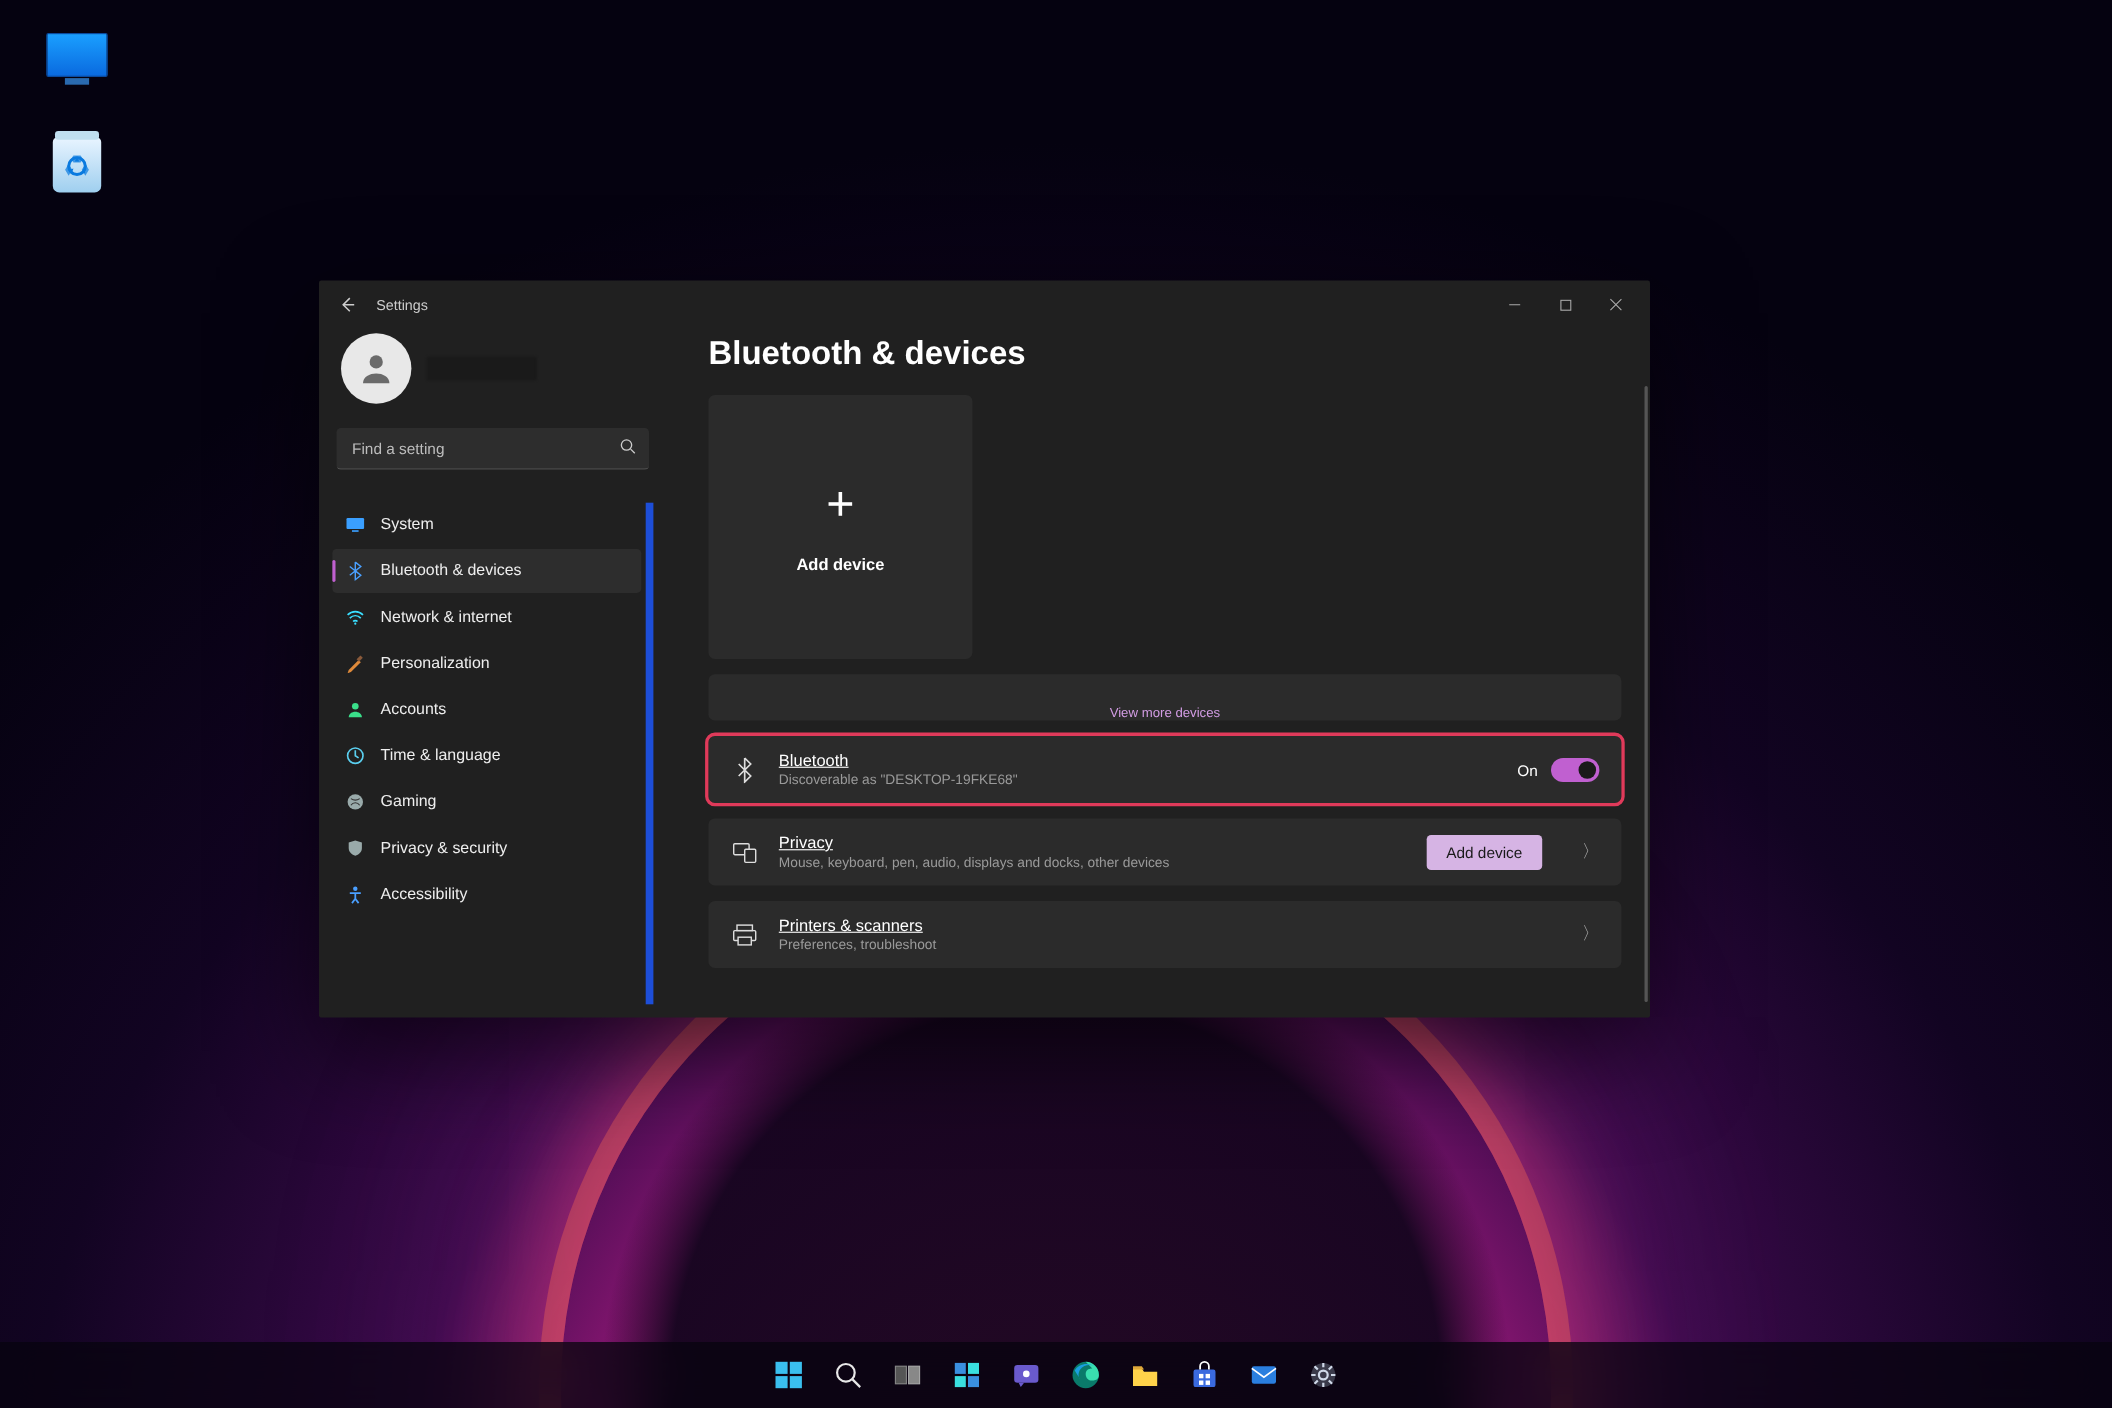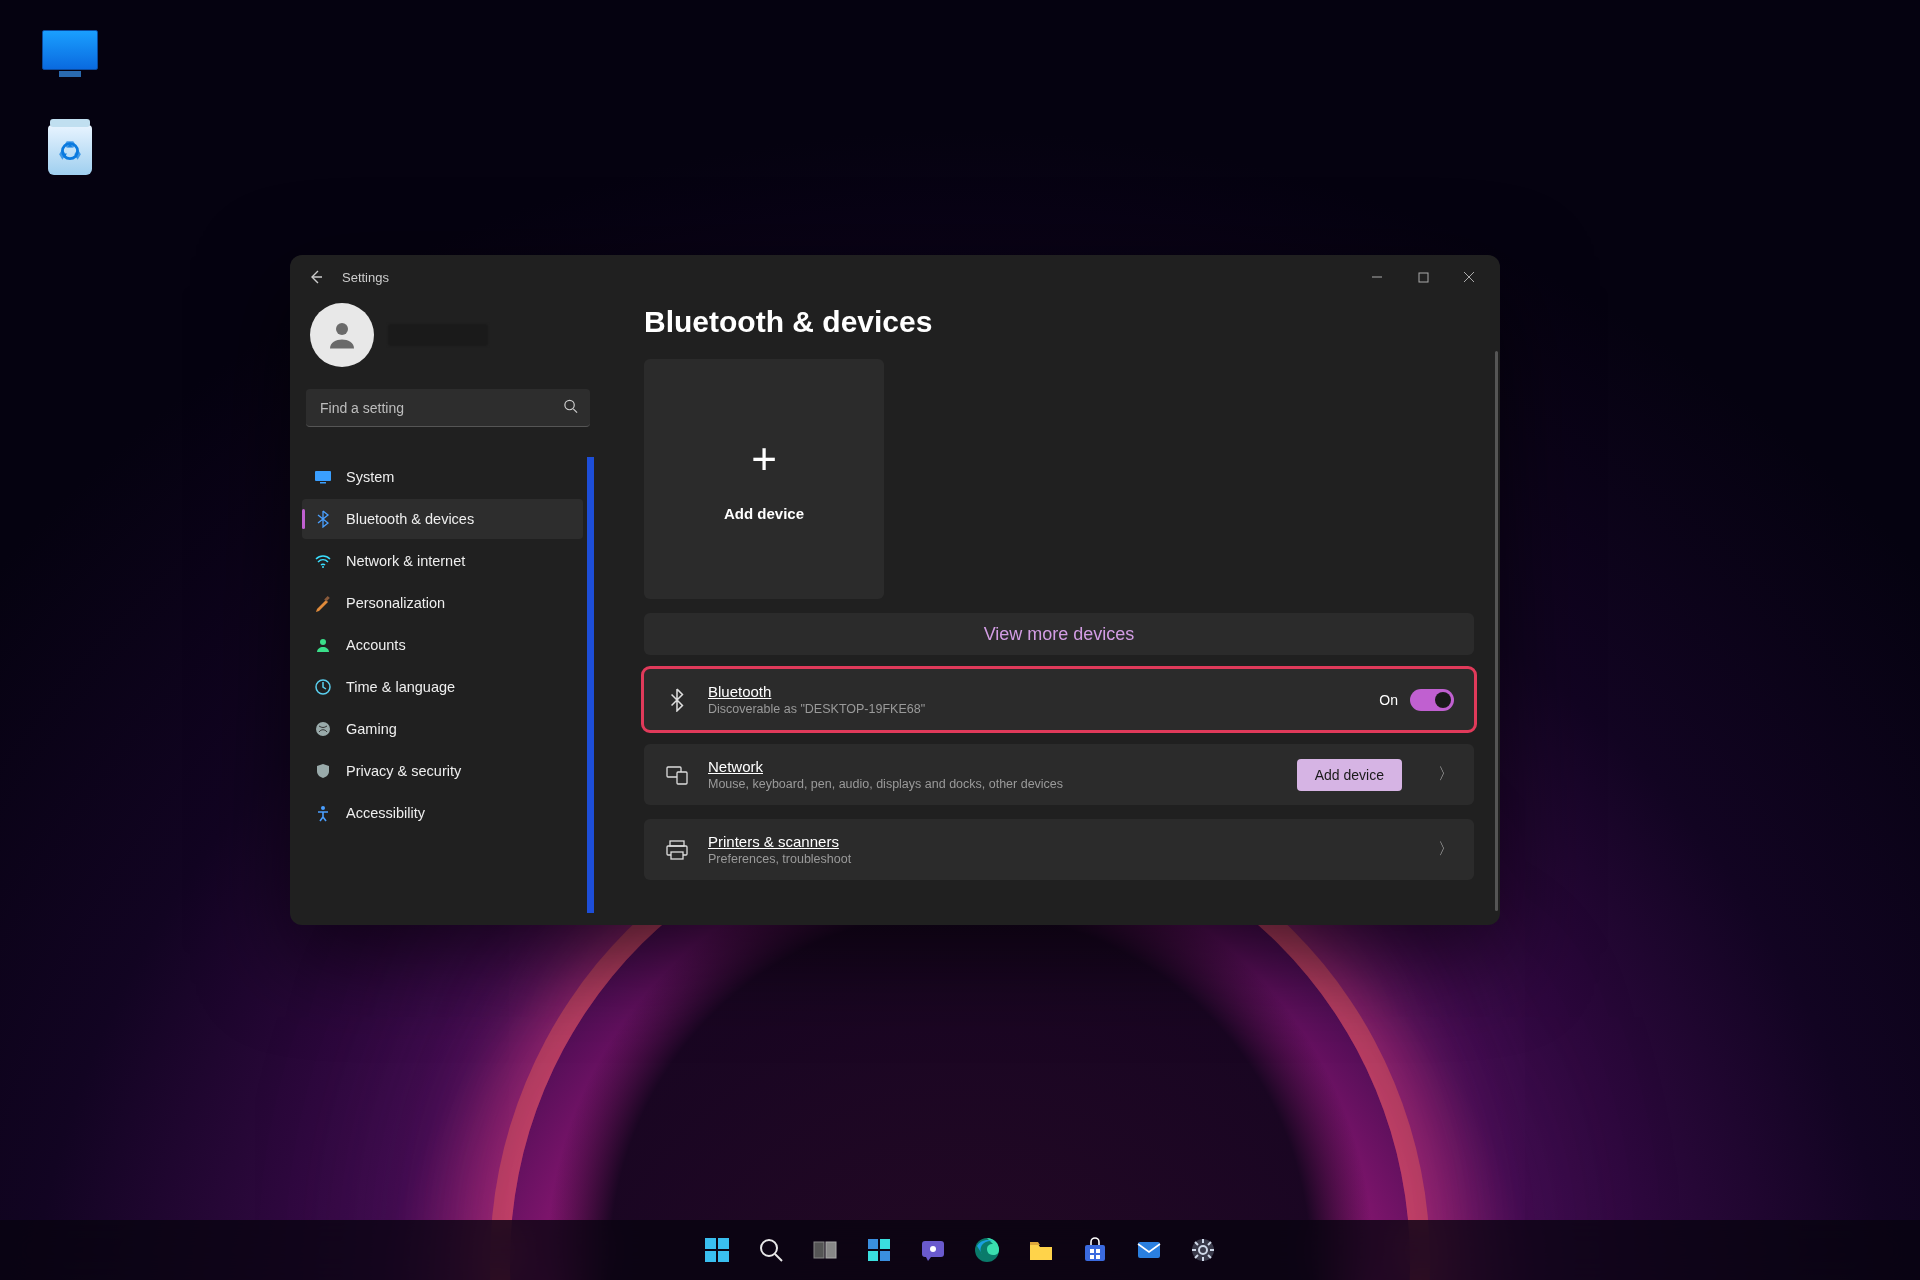--- a/index.html
+++ b/index.html
@@ -27,21 +27,21 @@
 .taskbar {
   position: absolute; bottom: 0; left: 0; right: 0; height: 60px;
   background: rgba(8, 4, 16, 0.78); backdrop-filter: blur(20px);
   display: flex; align-items: center; justify-content: center; gap: 6px;
 }
 .tb-item { width: 48px; height: 48px; border-radius: 6px; display: flex; align-items: center; justify-content: center; cursor: pointer; }
 .tb-item svg, .tb-item .ic { width: 28px; height: 28px; }
 
 .window {
   position: absolute; left: 290px; top: 255px; width: 1210px; height: 670px;
-  background: #202020; border-radius: 12px; overflow: hidden; color: #e8e8e8;
+  background: #202020; border-radius: 2px; overflow: hidden; color: #e8e8e8;
   box-shadow: 0 30px 90px rgba(0,0,0,0.6);
   display: flex; flex-direction: column;
 }
 .titlebar { height: 44px; display: flex; align-items: center; padding: 0 8px; font-size: 13px; color: #ccc; }
 .back-btn { width: 36px; height: 36px; display:flex; align-items:center; justify-content:center; cursor:pointer; border-radius:4px; }
 .title-label { margin-left: 8px; }
 .win-controls { margin-left: auto; display: flex; }
 .win-ctrl { width: 46px; height: 36px; display:flex; align-items:center; justify-content:center; cursor:pointer; color:#aaa; }
 
 .body { flex:1; display:flex; overflow:hidden; }
@@ -61,21 +61,21 @@
 .nav-item.active { background: #2d2d2d; }
 .nav-item.active::before { content:""; position:absolute; left:0; top:10px; bottom:10px; width:3px; background:#c060d0; border-radius:2px; }
 .nav-ic { width:18px; height:18px; display:flex; align-items:center; justify-content:center; flex-shrink:0; }
 
 .main { flex:1; padding: 4px 26px 0 38px; overflow-y:auto; position:relative; }
 .main h1 { font-size: 30px; font-weight: 600; margin: 2px 0 20px 0; color:#fff; }
 .add-tile { width: 240px; height: 240px; background: #2b2b2b; border-radius: 6px; display:flex; flex-direction:column; align-items:center; justify-content:center; gap:24px; cursor:pointer; }
 .add-tile .plus { font-size: 44px; font-weight: 200; color:#fff; line-height:1; }
 .add-tile .lbl { font-size: 15px; font-weight: 600; color:#fff; }
 
-.view-more { margin-top: 14px; height: 42px; background: #2b2b2b; border-radius: 6px; display:flex; align-items:center; justify-content:center; font-size: 18px; color: #d39de4; cursor:pointer; }
+.view-more { margin-top: 14px; height: 42px; background: #2b2b2b; border-radius: 6px; display:flex; align-items:flex-end; justify-content:center; font-size: 12px; color: #d39de4; cursor:pointer; }
 
 .row { margin-top: 14px; background: #2b2b2b; border-radius: 6px; padding: 14px 20px; display:flex; align-items:center; gap:18px; cursor:pointer; }
 .row.highlight { outline: 3px solid #e03a5a; outline-offset: 0; }
 .row-ic { width: 26px; display:flex; align-items:center; justify-content:center; color:#ddd; }
 .row-text { display:flex; flex-direction:column; gap:2px; }
 .row-title { font-size: 15px; color:#fff;text-decoration:underline; }
 .row-sub { font-size: 12.5px; color:#9a9a9a; }
 .row-spacer { flex:1; }
 .toggle-wrap { display:flex; align-items:center; gap:12px; }
 .toggle-label { font-size:14px; color:#fff; }
@@ -271,21 +271,21 @@
         </div>
 
         <div class="row">
           <span class="row-ic">
             <svg width="24" height="22" viewBox="0 0 24 22">
                 <rect x="2" y="3" width="14" height="10" rx="1" stroke="#ddd" fill="none" stroke-width="1.3"></rect>
                 <rect x="12" y="8" width="10" height="12" rx="1" stroke="#ddd" fill="#2b2b2b" stroke-width="1.3"></rect>
               </svg>
           </span>
           <div class="row-text">
-            <span class="row-title">Network</span>
+            <span class="row-title">Privacy</span>
             <span class="row-sub">Mouse, keyboard, pen, audio, displays and docks, other devices</span>
           </div>
           <div class="row-spacer"></div>
           <button class="pill-btn">Add device</button>
           <span class="chev" style="margin-left:18px">〉</span>
         </div>
 
         <div class="row" style="margin-bottom:0">
           <span class="row-ic">
             <svg width="24" height="22" viewBox="0 0 24 22">

